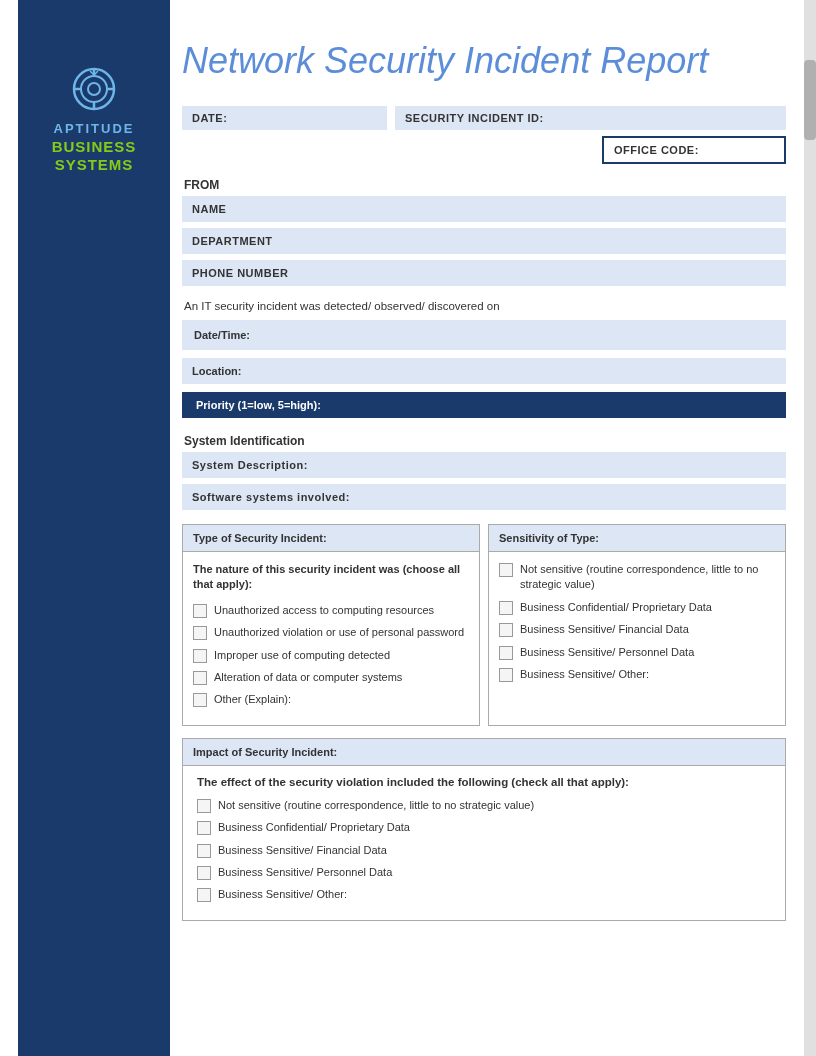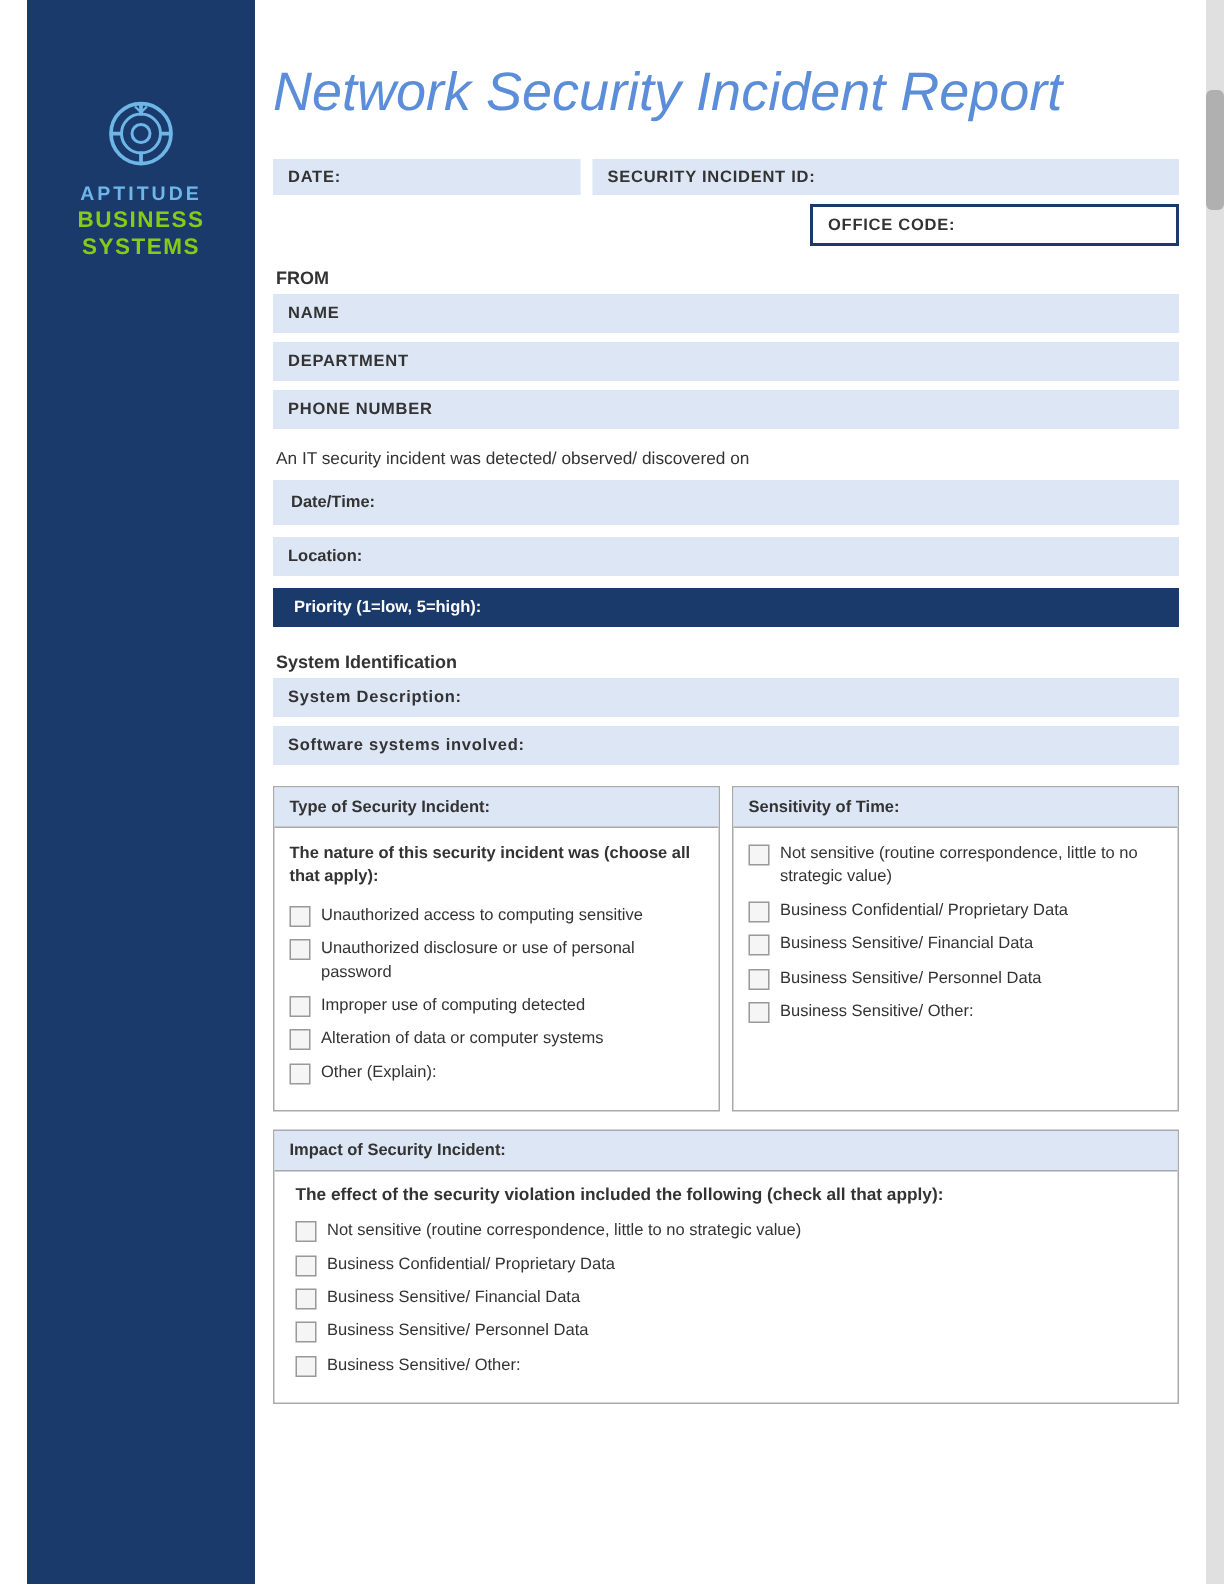--- a/index.html
+++ b/index.html
@@ -107,21 +107,21 @@
     }
 
     .office-code-box {
       background: white;
       border: 2px solid #1a3a6b;
       padding: 6px 10px;
       font-size: 11px;
       font-weight: bold;
       color: #333;
       letter-spacing: 0.5px;
-      width: 246px;
+      width: 184px;
       margin-left: auto;
       margin-bottom: 6px;
     }
 
     .full-field {
       width: 100%;
       background: #dce6f5;
       padding: 7px 10px;
       font-size: 11px;
       font-weight: bold;
@@ -335,43 +335,43 @@
   </div>
 
   <div class="two-col">
 
     <div class="panel">
       <div class="panel-header">Type of Security Incident:</div>
       <div class="panel-body">
         <div class="panel-subtitle">The nature of this security incident was (choose all that apply):</div>
         <div class="checkbox-item">
           <div class="checkbox-box"></div>
-          <span class="checkbox-label">Unauthorized access to computing sensitive</span>
-        </div>
-        <div class="checkbox-item">
-          <div class="checkbox-box"></div>
-          <span class="checkbox-label">Unauthorized disclosure or use of personal password</span>
+          <span class="checkbox-label">Unauthorized access to computing resources</span>
+        </div>
+        <div class="checkbox-item">
+          <div class="checkbox-box"></div>
+          <span class="checkbox-label">Unauthorized violation or use of personal password</span>
         </div>
         <div class="checkbox-item">
           <div class="checkbox-box"></div>
           <span class="checkbox-label">Improper use of computing detected</span>
         </div>
         <div class="checkbox-item">
           <div class="checkbox-box"></div>
           <span class="checkbox-label">Alteration of data or computer systems</span>
         </div>
         <div class="checkbox-item">
           <div class="checkbox-box"></div>
           <span class="checkbox-label">Other (Explain):</span>
         </div>
       </div>
     </div>
 
     <div class="panel">
-      <div class="panel-header">Sensitivity of Time:</div>
+      <div class="panel-header">Sensitivity of Type:</div>
       <div class="panel-body">
         <div class="checkbox-item">
           <div class="checkbox-box"></div>
           <span class="checkbox-label">Not sensitive (routine correspondence, little to no strategic value)</span>
         </div>
         <div class="checkbox-item">
           <div class="checkbox-box"></div>
           <span class="checkbox-label">Business Confidential/ Proprietary Data</span>
         </div>
         <div class="checkbox-item">

